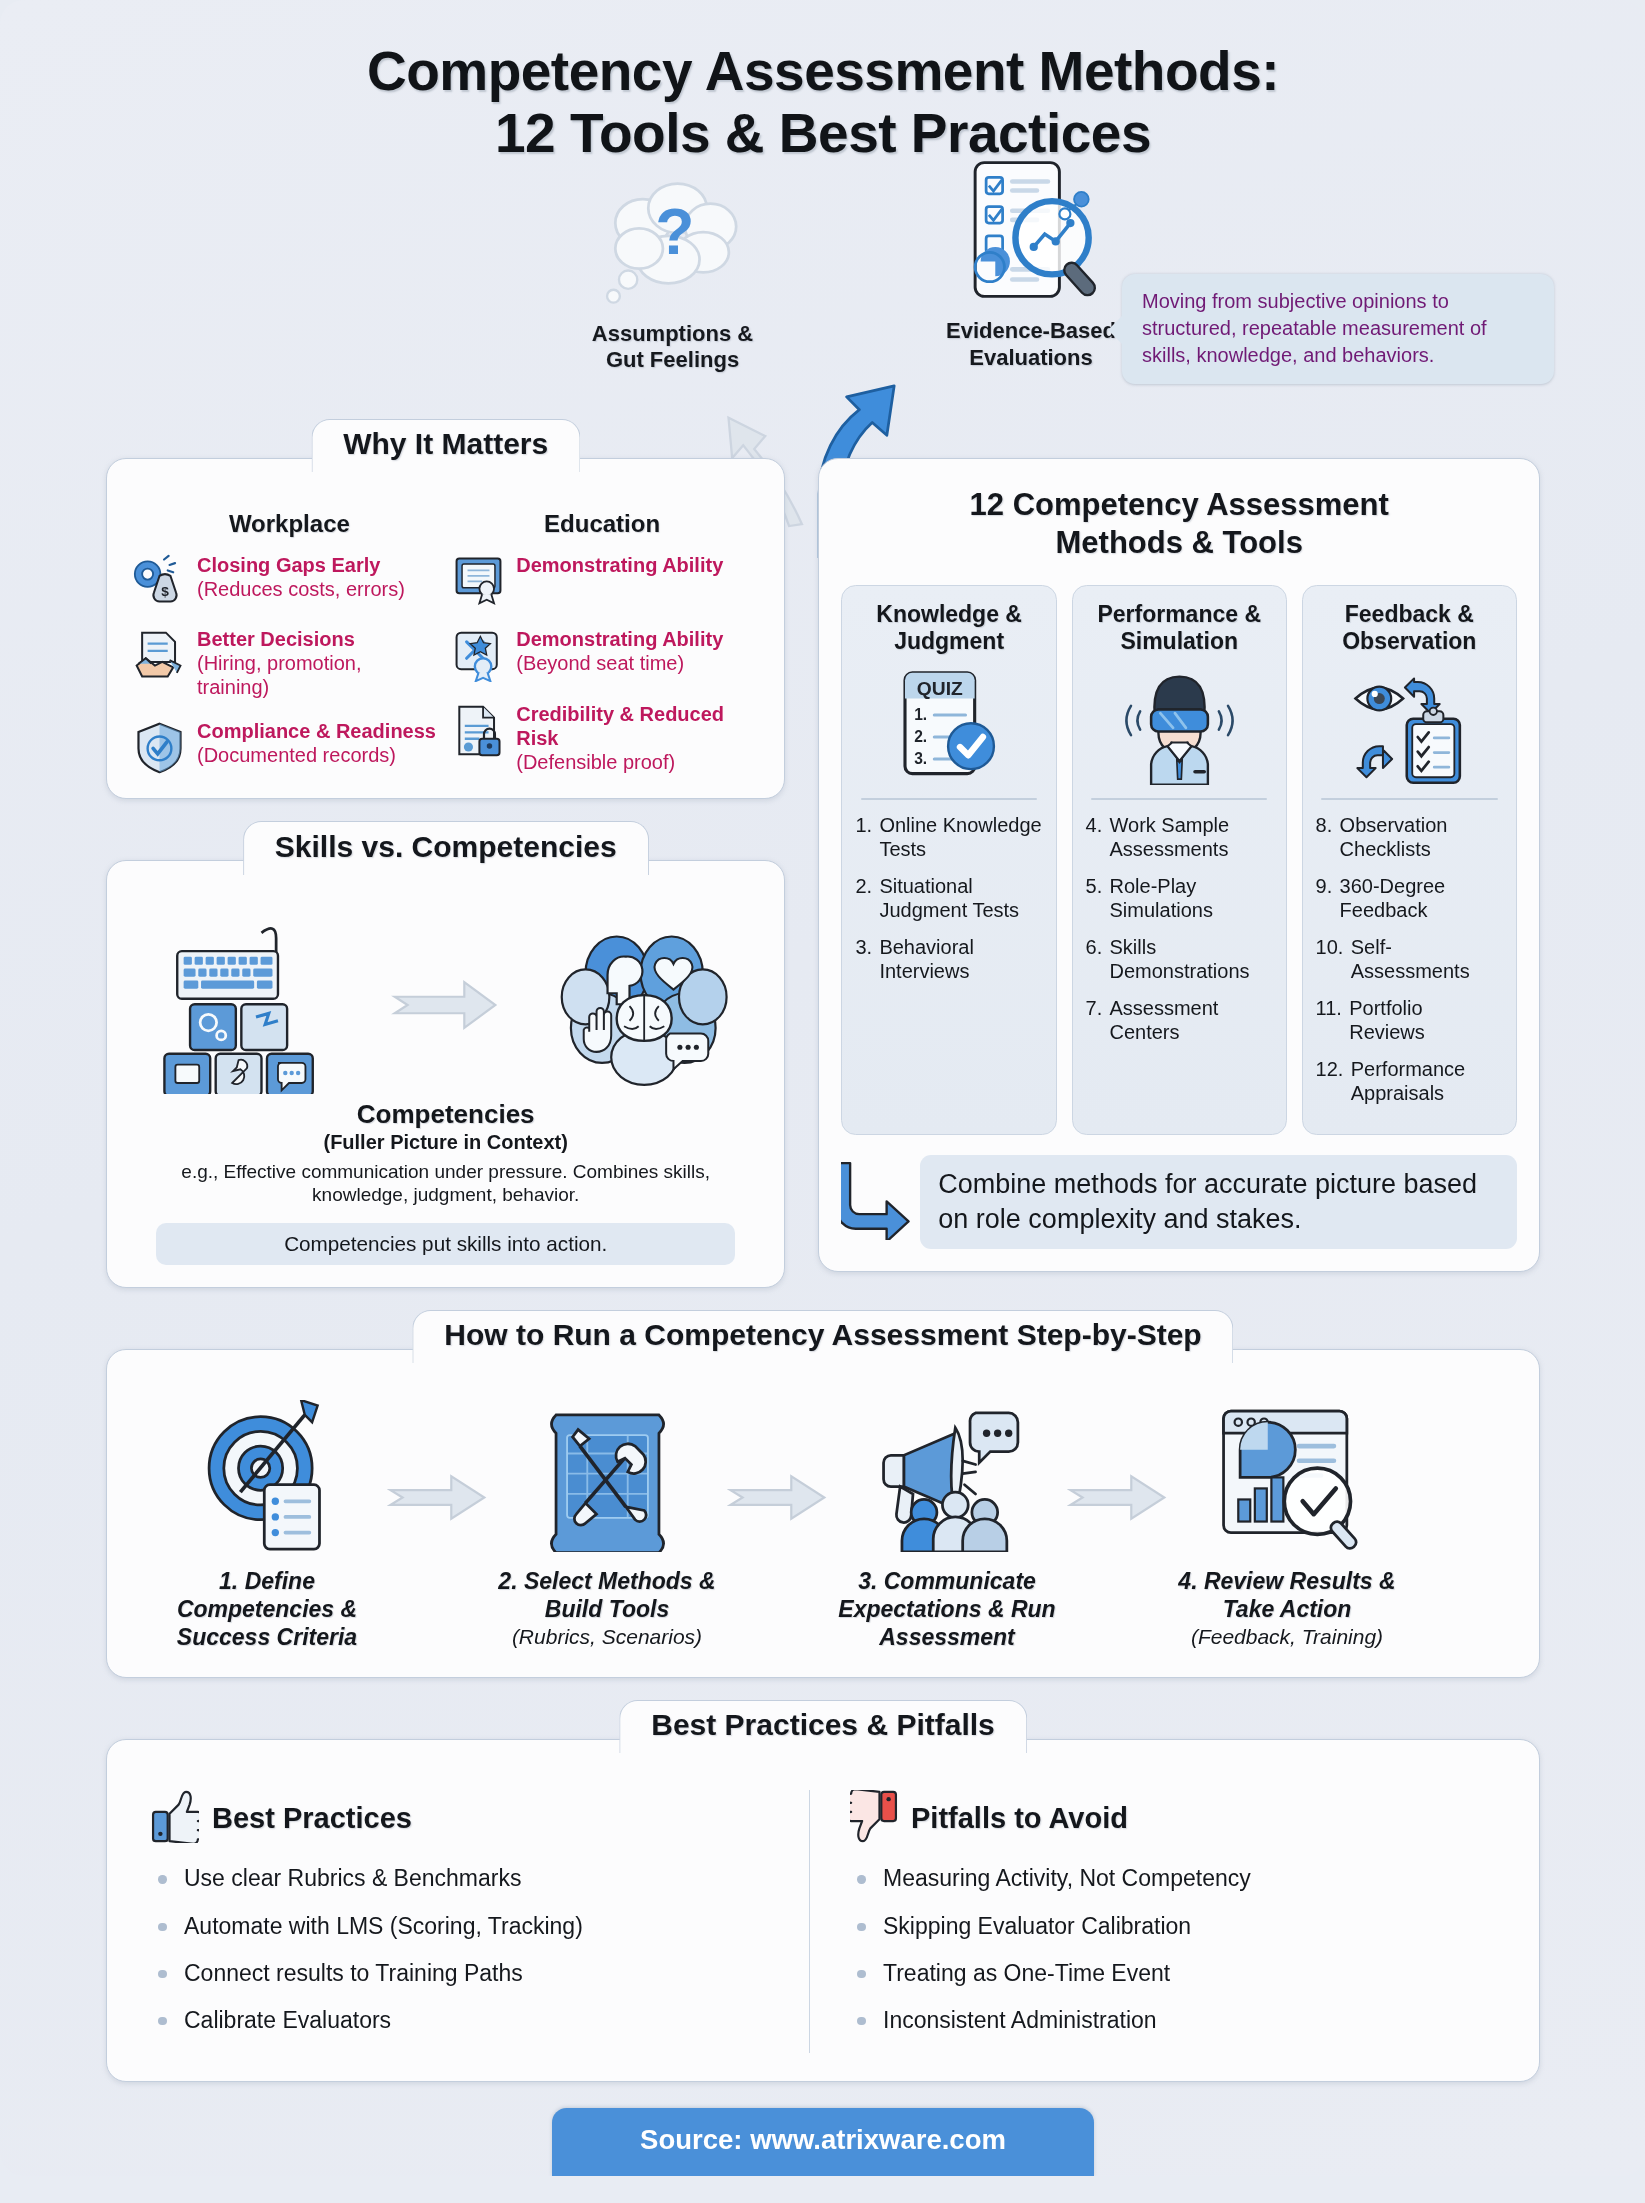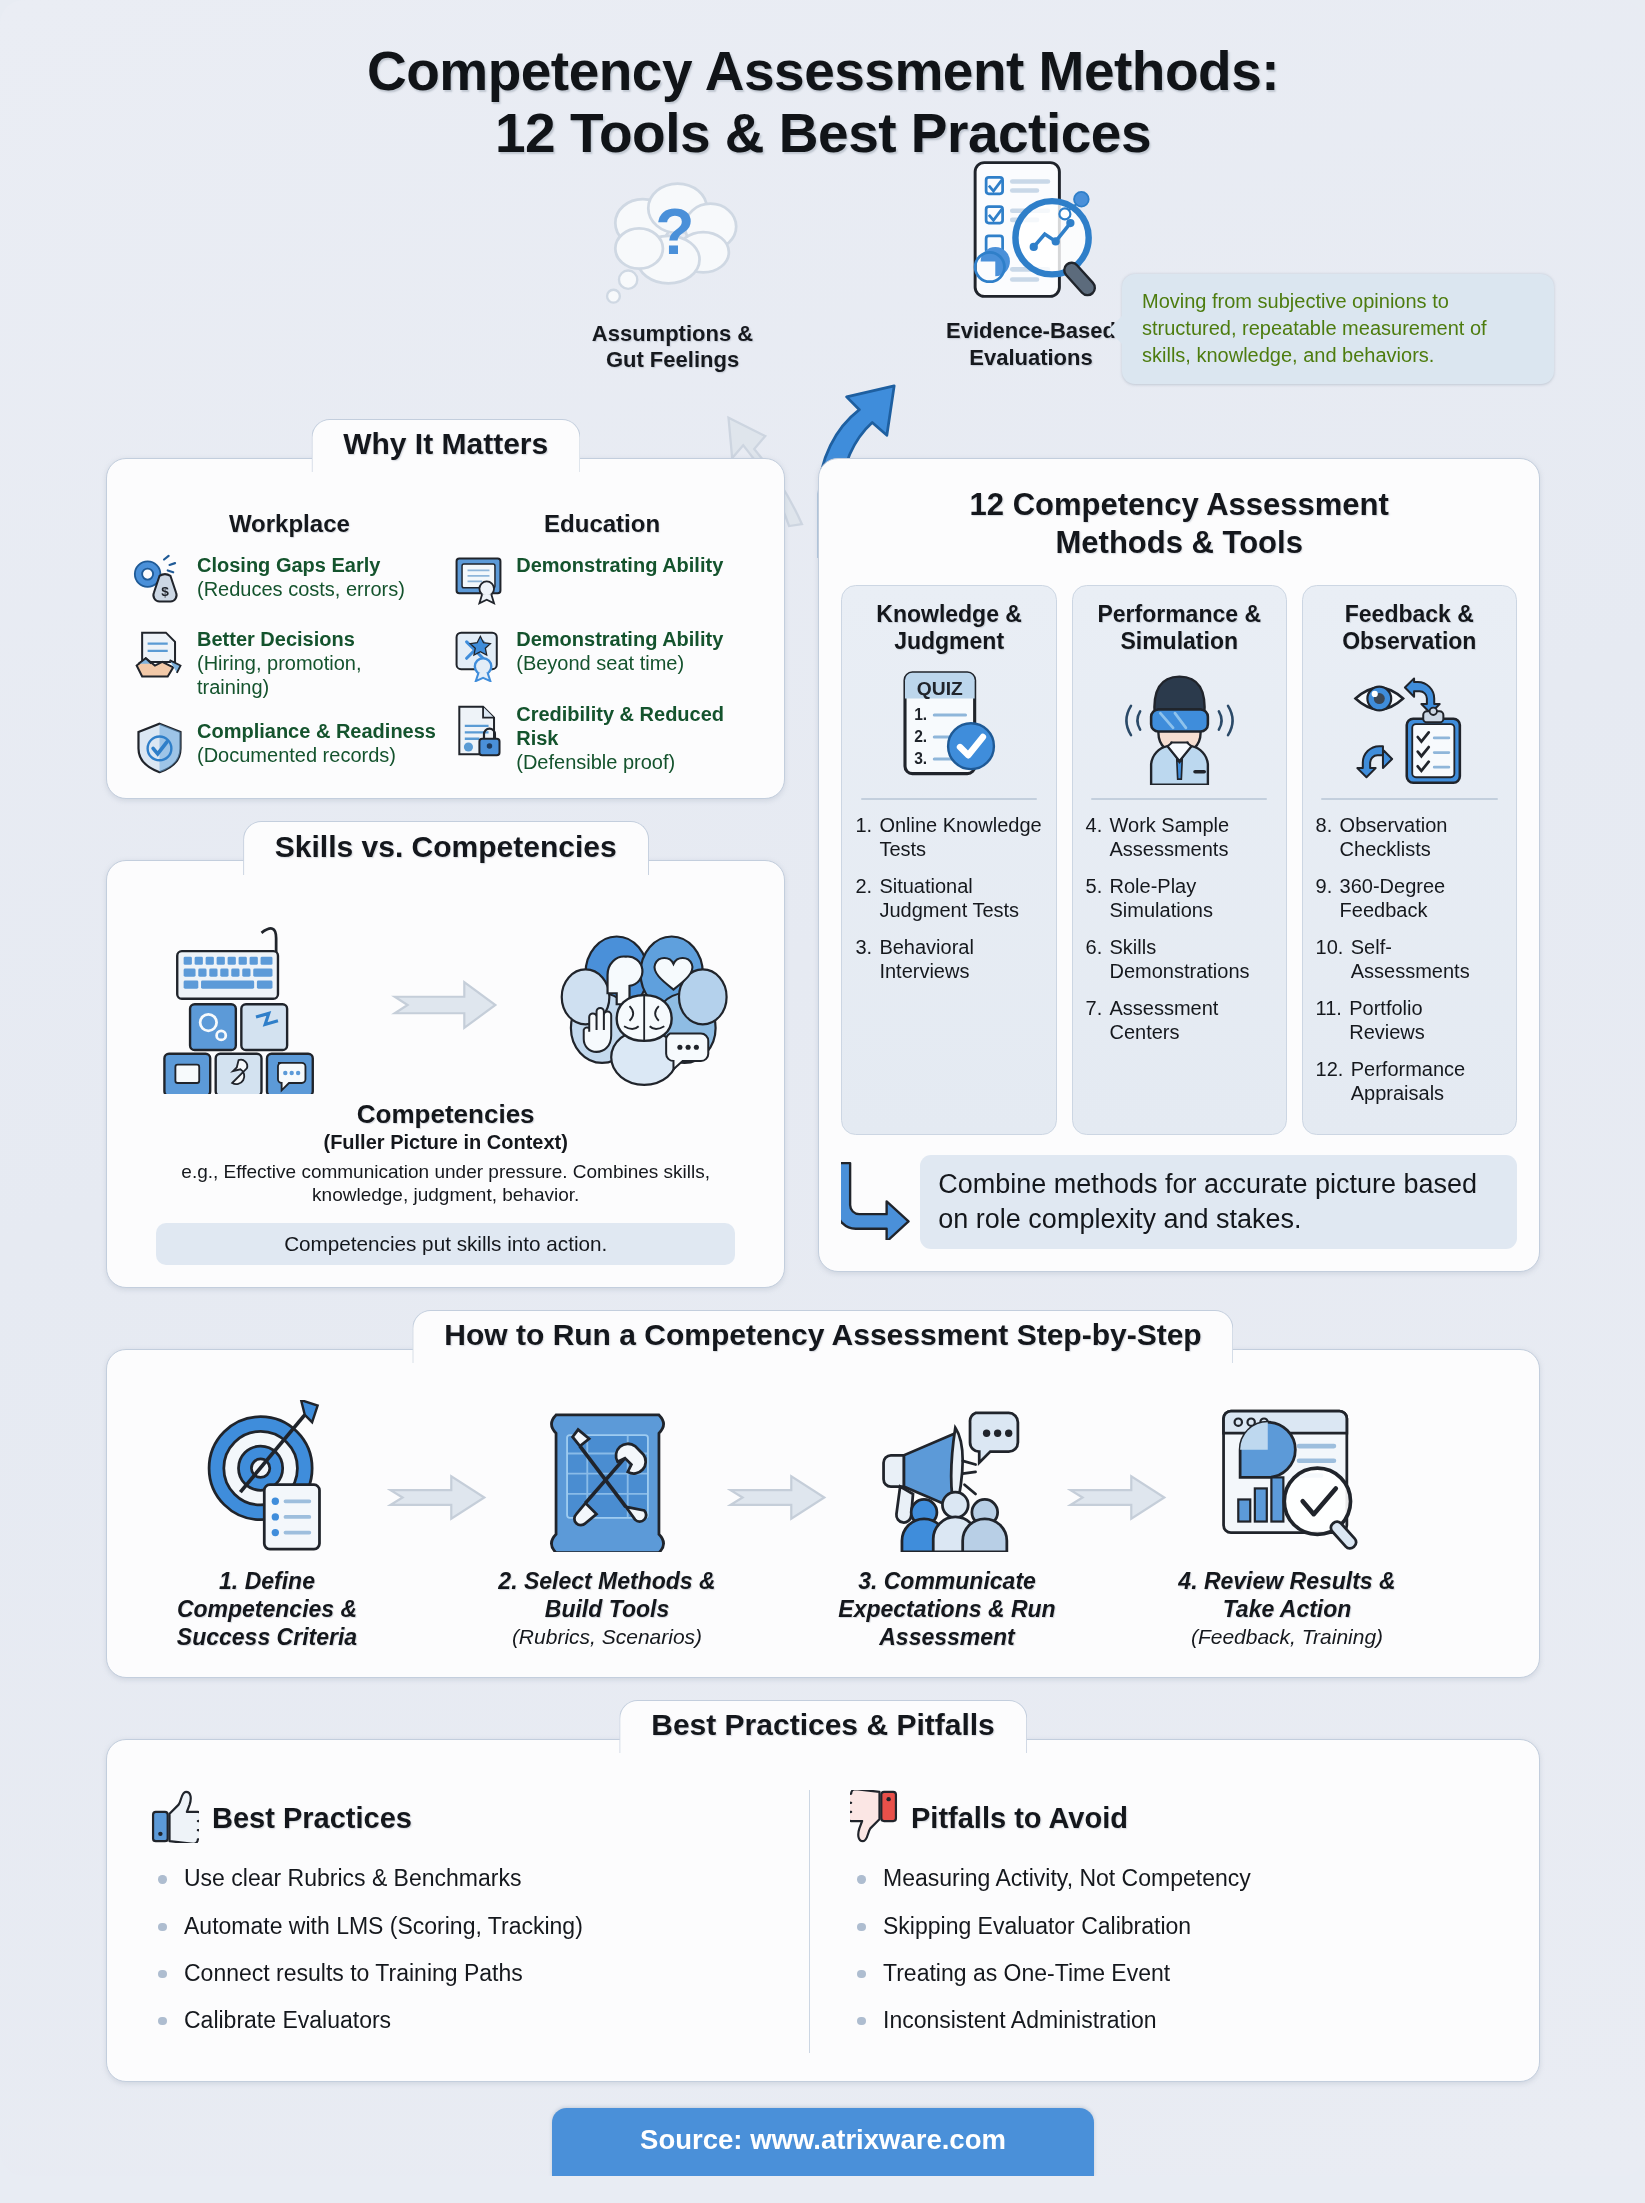--- a/index.html
+++ b/index.html
@@ -45,21 +45,21 @@
     position: relative; width: 174px; height: 138px; margin: 0 auto 7.3px;
   }
   .thought svg { display:block; }
   .ev-wrap { left: 863px; top: -16.5px; width: 230px; }
   .ev-ico { width: 174px; height: 156px; margin: 0 auto 5.5px; }
 
   .callout {
     position: absolute; left: 1122px; top: 274px; width: 432px;
     background: #dbe6f0; border-radius: 13px;
     padding: 13.8px 18.4px 14.7px 20px;
-    font-size: 20px; line-height: 1.36; color: #4d7c0f;
+    font-size: 20px; line-height: 1.36; color: #701a75;
     box-shadow: 0 0.9px 2.8px rgba(120,135,155,.35);
   }
   .callout::before {
     content: ""; position: absolute; left: -13.8px; top: 42px;
     border-top: 14.7px solid transparent; border-bottom: 14.7px solid transparent;
     border-right: 14.7px solid #dbe6f0;
   }
   .grey-arrow, .blue-arrow { position: absolute; }
   .grey-arrow { left: 670px; top: 217px; }
   .blue-arrow { left: 735px; top: 211px; }
@@ -97,21 +97,21 @@
   #whyCard { padding: 51px 26px 24px; margin-top: 42px; }
   .wim-heads { display: flex; }
   .wim-heads > div {
     flex: 1; text-align: center; font-size: 24px; font-weight: bold; color: #14171c;
     text-shadow: 0.9px 0.9px 0.9px rgba(155,163,176,.4);
   }
   .wim-body { display: flex; gap: 13px; margin-top: 14.7px; }
   .wim-col { flex: 1; display: flex; flex-direction: column; gap: 20px; }
   .wim-row { display: flex; gap: 11px; align-items: flex-start; }
   .wim-ico { flex: 0 0 53px; height: 53px; margin-top: 1.8px; }
-  .wim-txt { font-size: 20px; line-height: 1.2; color: #14532d; }
+  .wim-txt { font-size: 20px; line-height: 1.2; color: #be185d; }
   .wim-txt b { font-weight: bold; display: block; }
   .wim-txt span { display: block; }
 
   
   #skillsCard { padding: 53px 24px 22px; margin-top: 61px; }
   .sv-top { display: flex; align-items: center; justify-content: space-between; padding: 5.5px 13px 0; }
   .sv-ico { width: 202px; height: 174px; }
   .sv-arrow { width: 110px; }
   .sv-bottom { display: flex; gap: 9.2px; margin-top: 5.5px; }
   .sv-half { flex: 1; text-align: center; }

